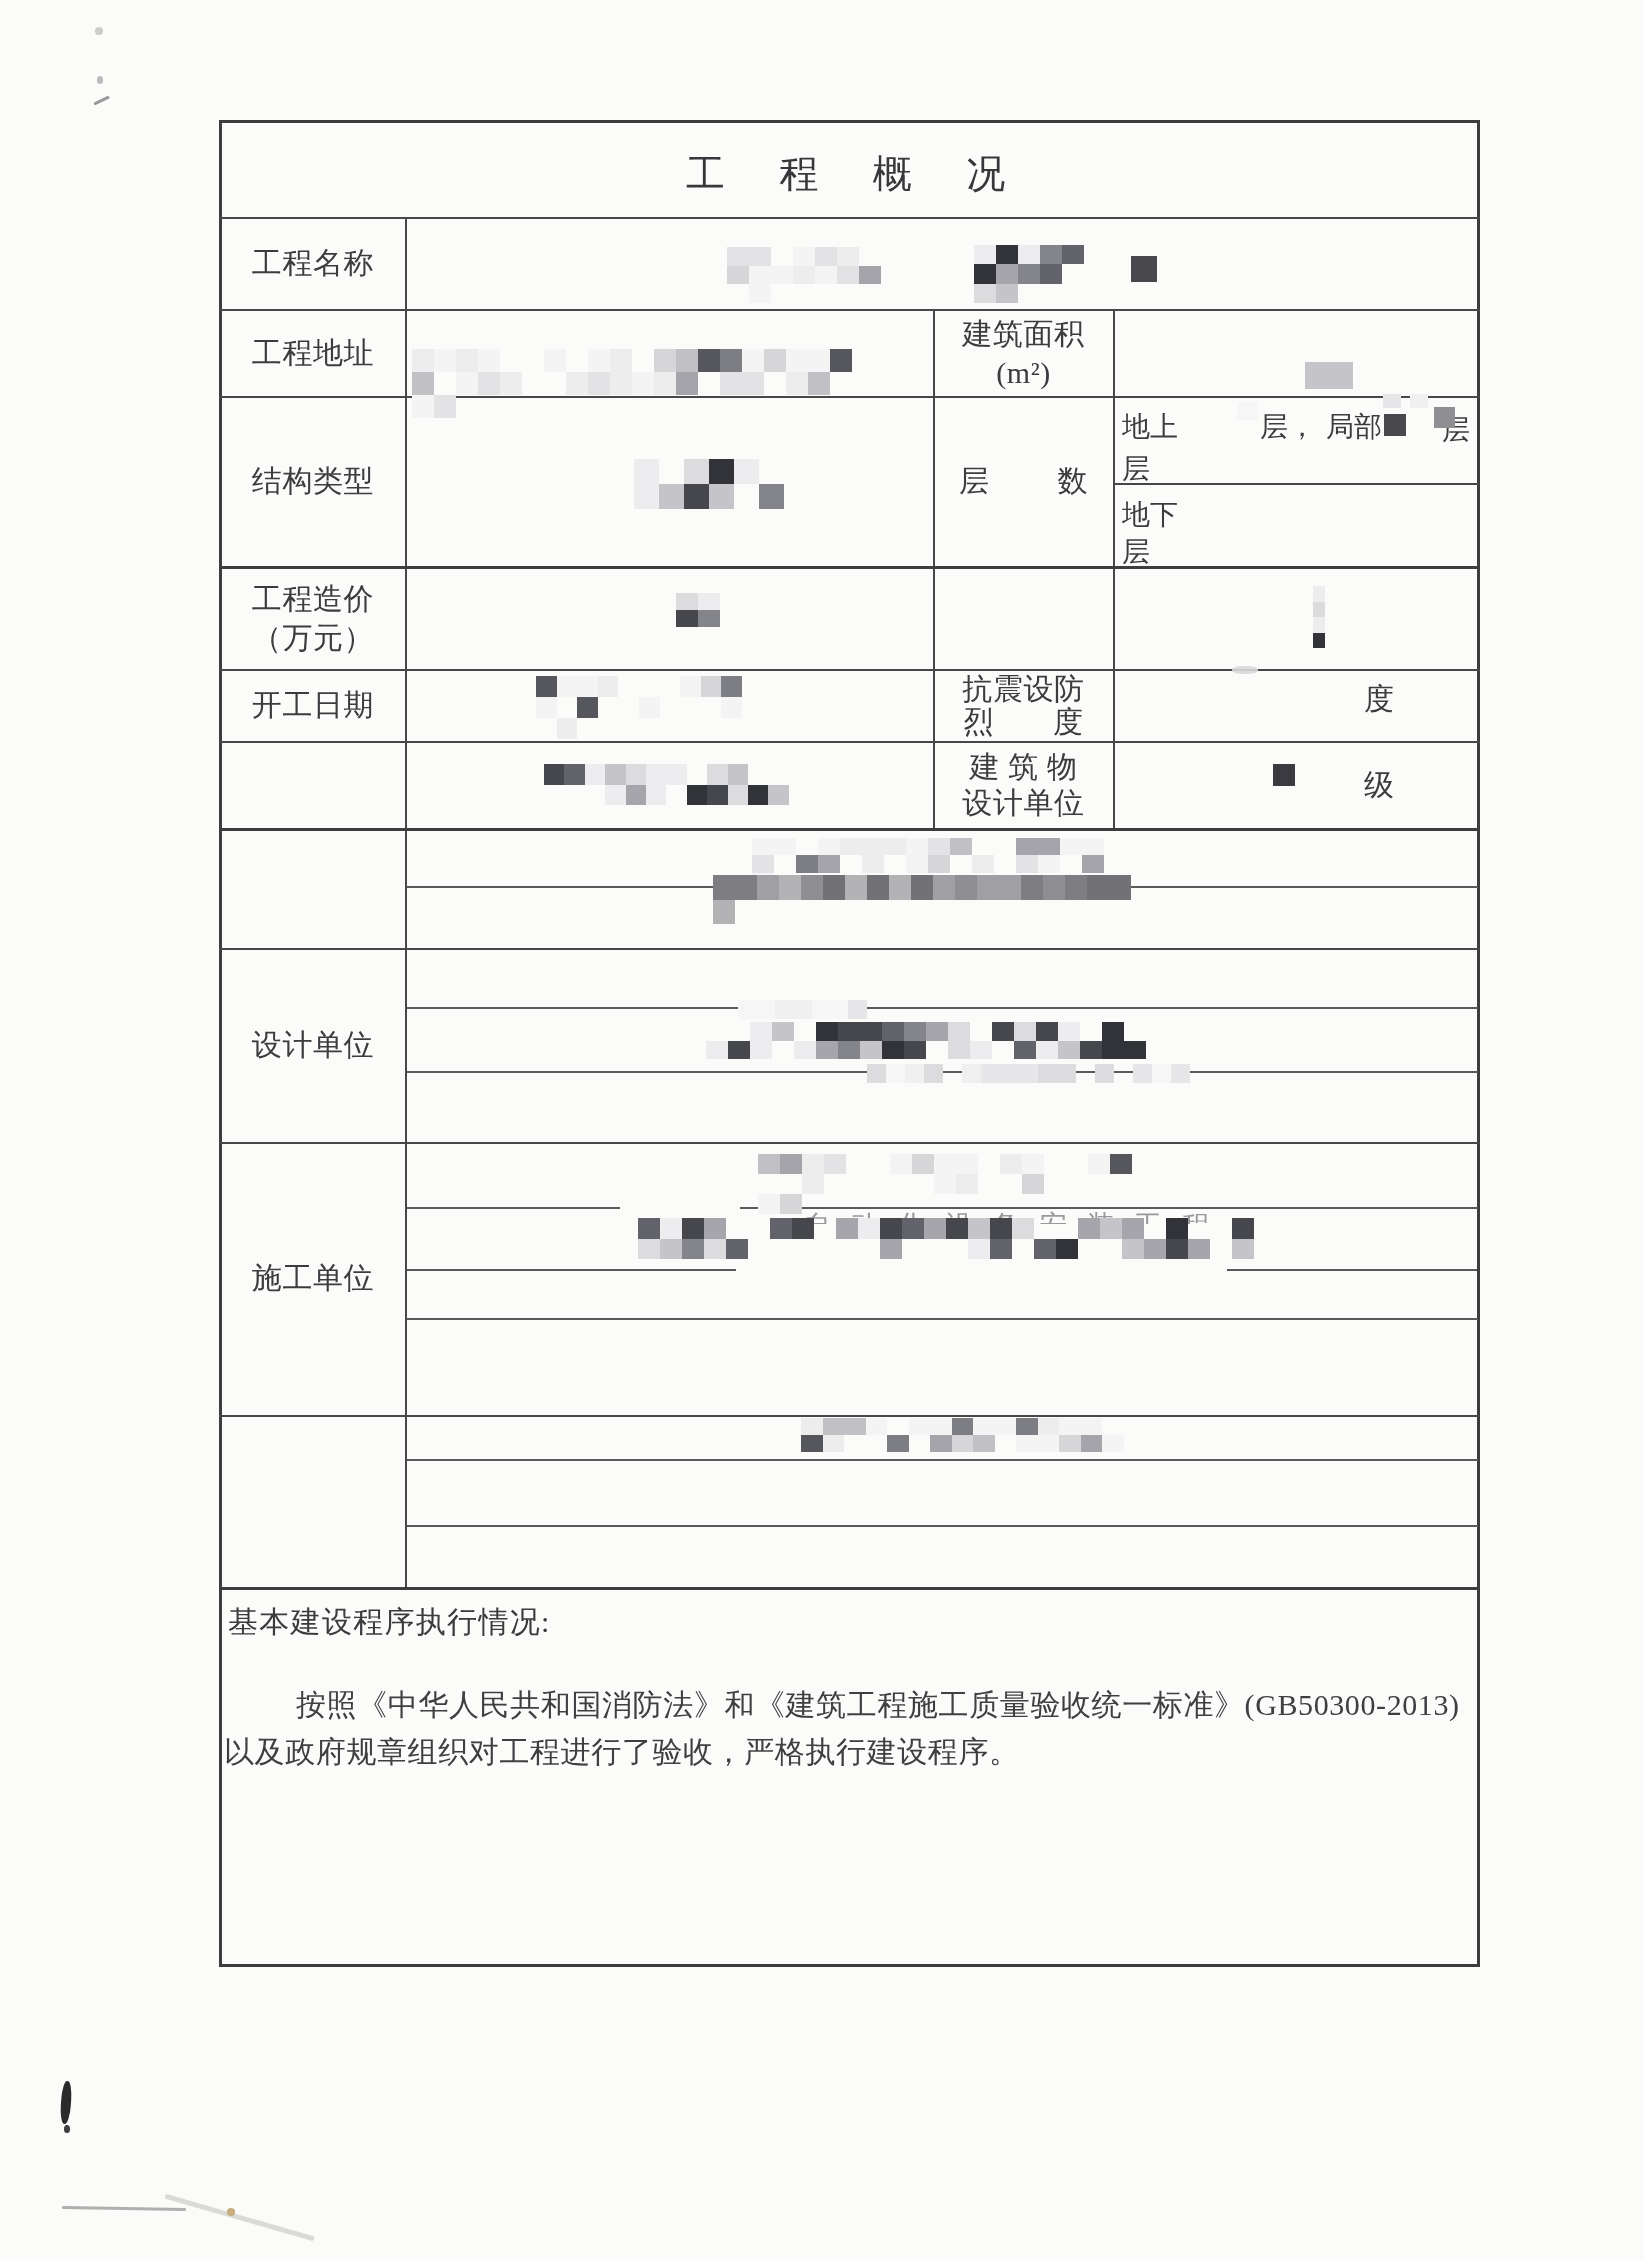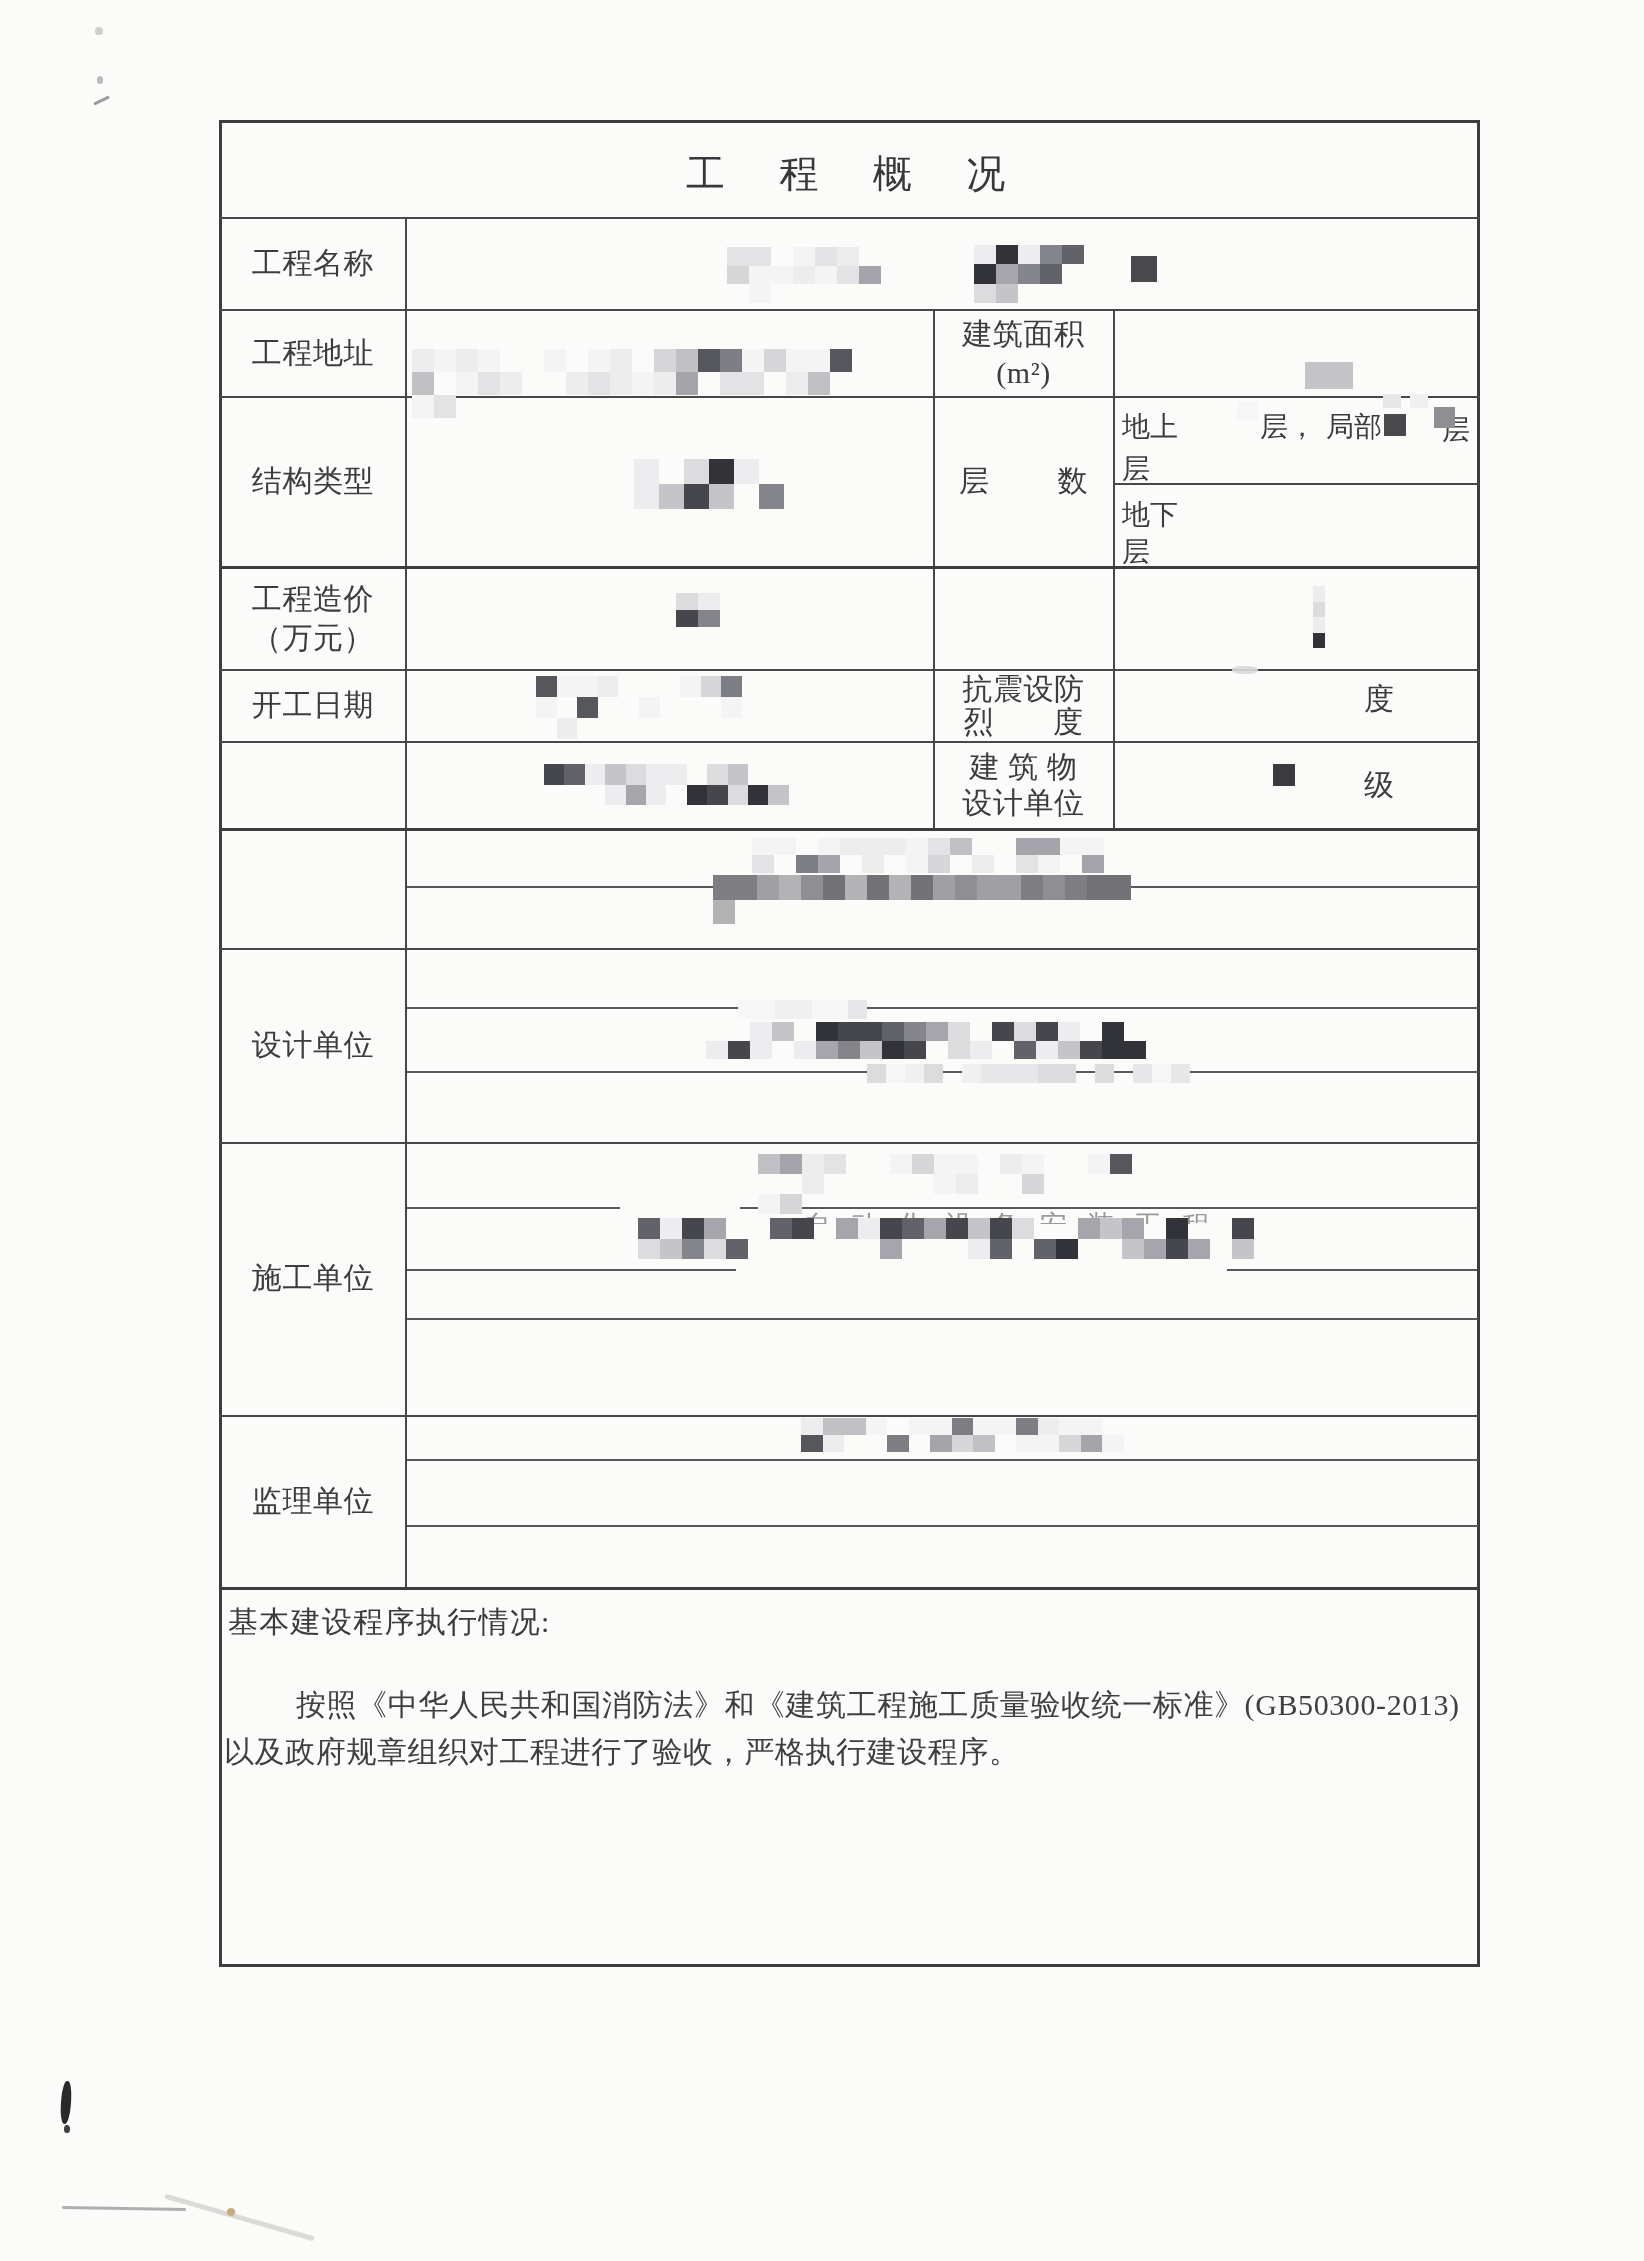--- a/index.html
+++ b/index.html
@@ -83,21 +83,20 @@
   <div class="cell-label" style="left:221px;top:219px;width:184px;height:88px">工程名称</div>
   <div class="cell-label" style="left:221px;top:311px;width:184px;height:84px">工程地址</div>
   <div class="cell-label" style="left:221px;top:398px;width:184px;height:166px">结构类型</div>
   <div class="cell-label two-line" style="left:221px;top:568px;width:184px;height:100px">
     <span>工程造价</span>
     <span>（万元）</span>
   </div>
   <div class="cell-label" style="left:221px;top:671px;width:184px;height:68px">开工日期</div>
   <div class="cell-label" style="left:221px;top:950px;width:184px;height:190px">设计单位</div>
   <div class="cell-label" style="left:221px;top:1144px;width:184px;height:269px">施工单位</div>
-  <div class="cell-label" style="left:221px;top:1417px;width:184px;height:169px">监理单位</div>
 
   <div class="cell-label two-line" style="left:935px;top:311px;width:177px;height:84px">
     <span>建筑面积</span>
     <span>(m²)</span>
   </div>
   <div class="cell-label" style="left:935px;top:398px;width:177px;height:166px">
     <span class="justified" style="width:129px">
       <span>层</span>
       <span>数</span>
     </span>

